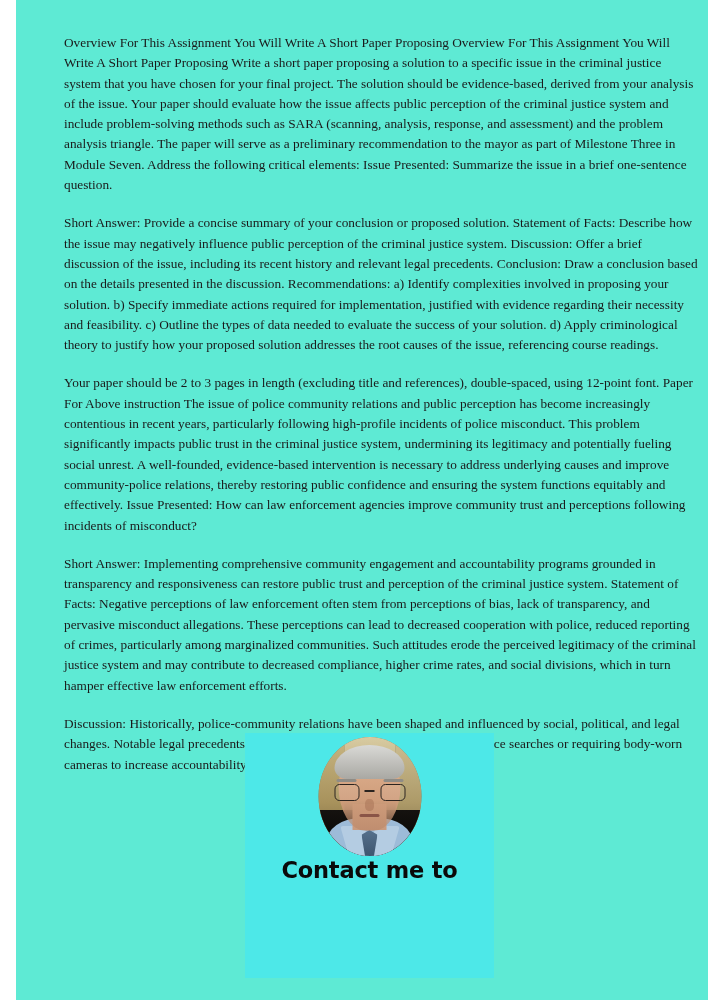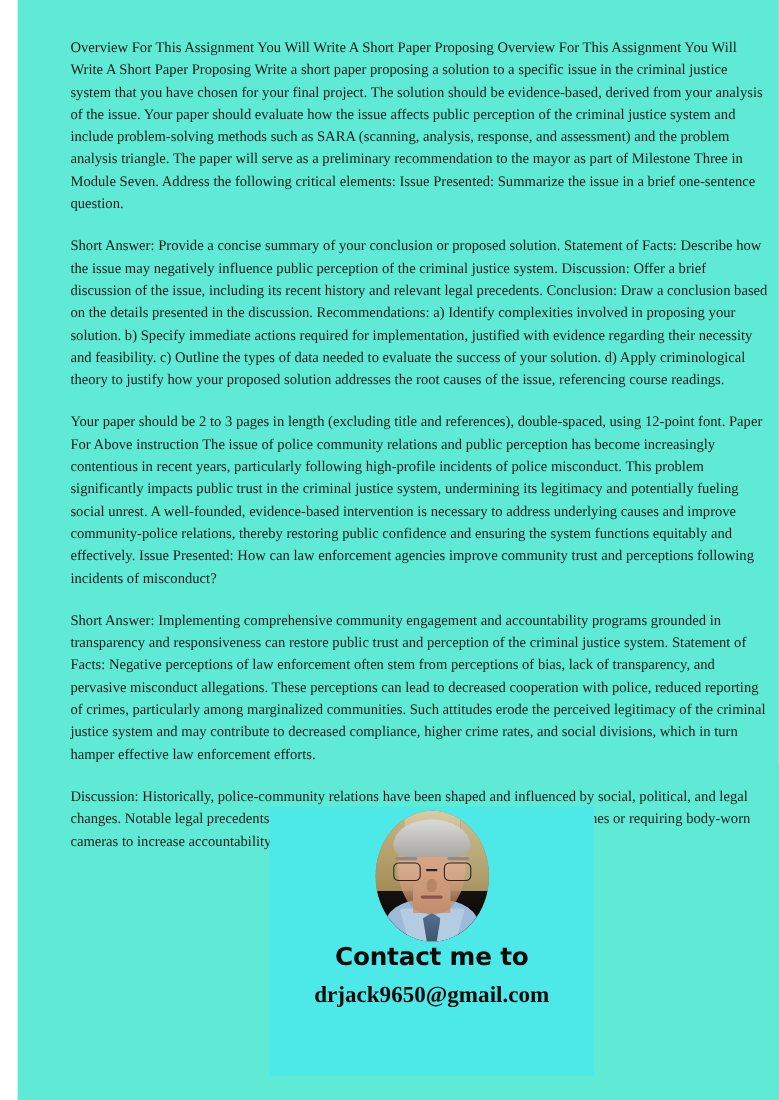--- a/index.html
+++ b/index.html
@@ -41,21 +41,20 @@
   
   #contact-overlay {
     position: absolute;
     left: 229px;
     top: 733px;
     width: 249px;
     height: 245px;
     background: #4de8e8;
     overflow: hidden;
     z-index: 50;
-    padding-left: 46px;
   }
   #portrait {
     position: absolute;
     left: 50%;
     transform: translateX(-50%);
     top: 4px;
     width: 103px;
     height: 119px;
     border-radius: 50% / 50%;
     overflow: hidden;
@@ -193,18 +192,17 @@
       <div class="ph-brow r"></div>
       <div class="ph-glass l"></div>
       <div class="ph-glass r"></div>
       <div class="ph-bridge"></div>
       <div class="ph-nose"></div>
       <div class="ph-mouth"></div>
     </div>
 
     <div id="overlay-text">
       <span class="ov-line">Contact me to</span>
-      <span id="overlay-email">drjack9650@gmail.com</span>
     </div>
 
   </div>
 
 </div>
 
 </body></html>

